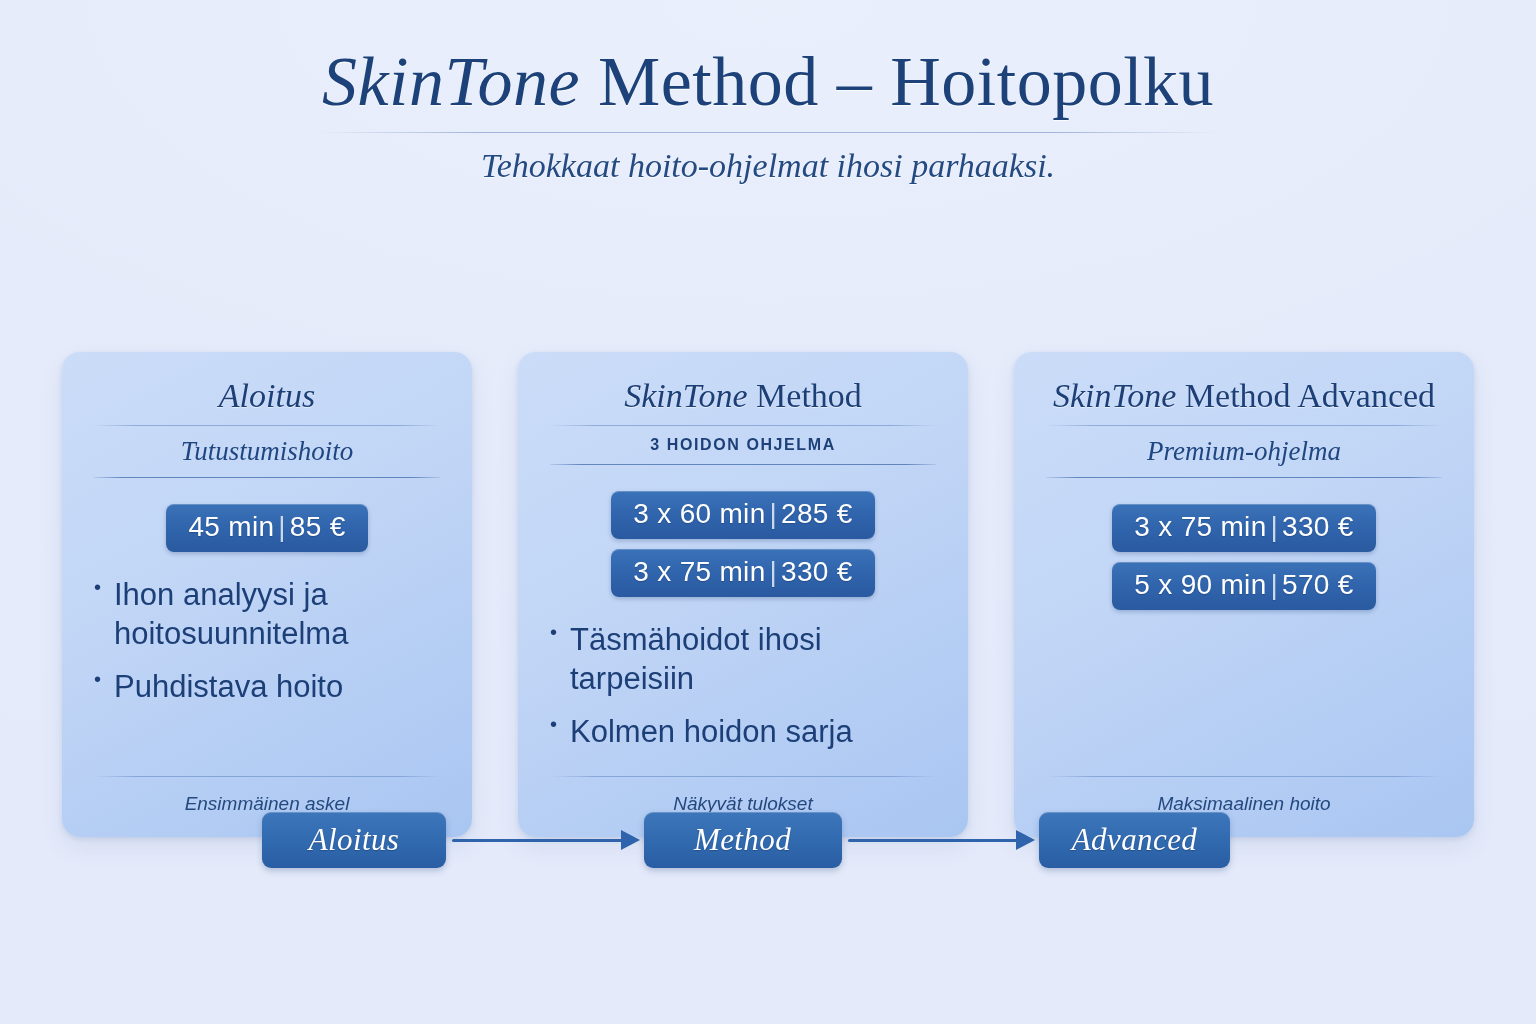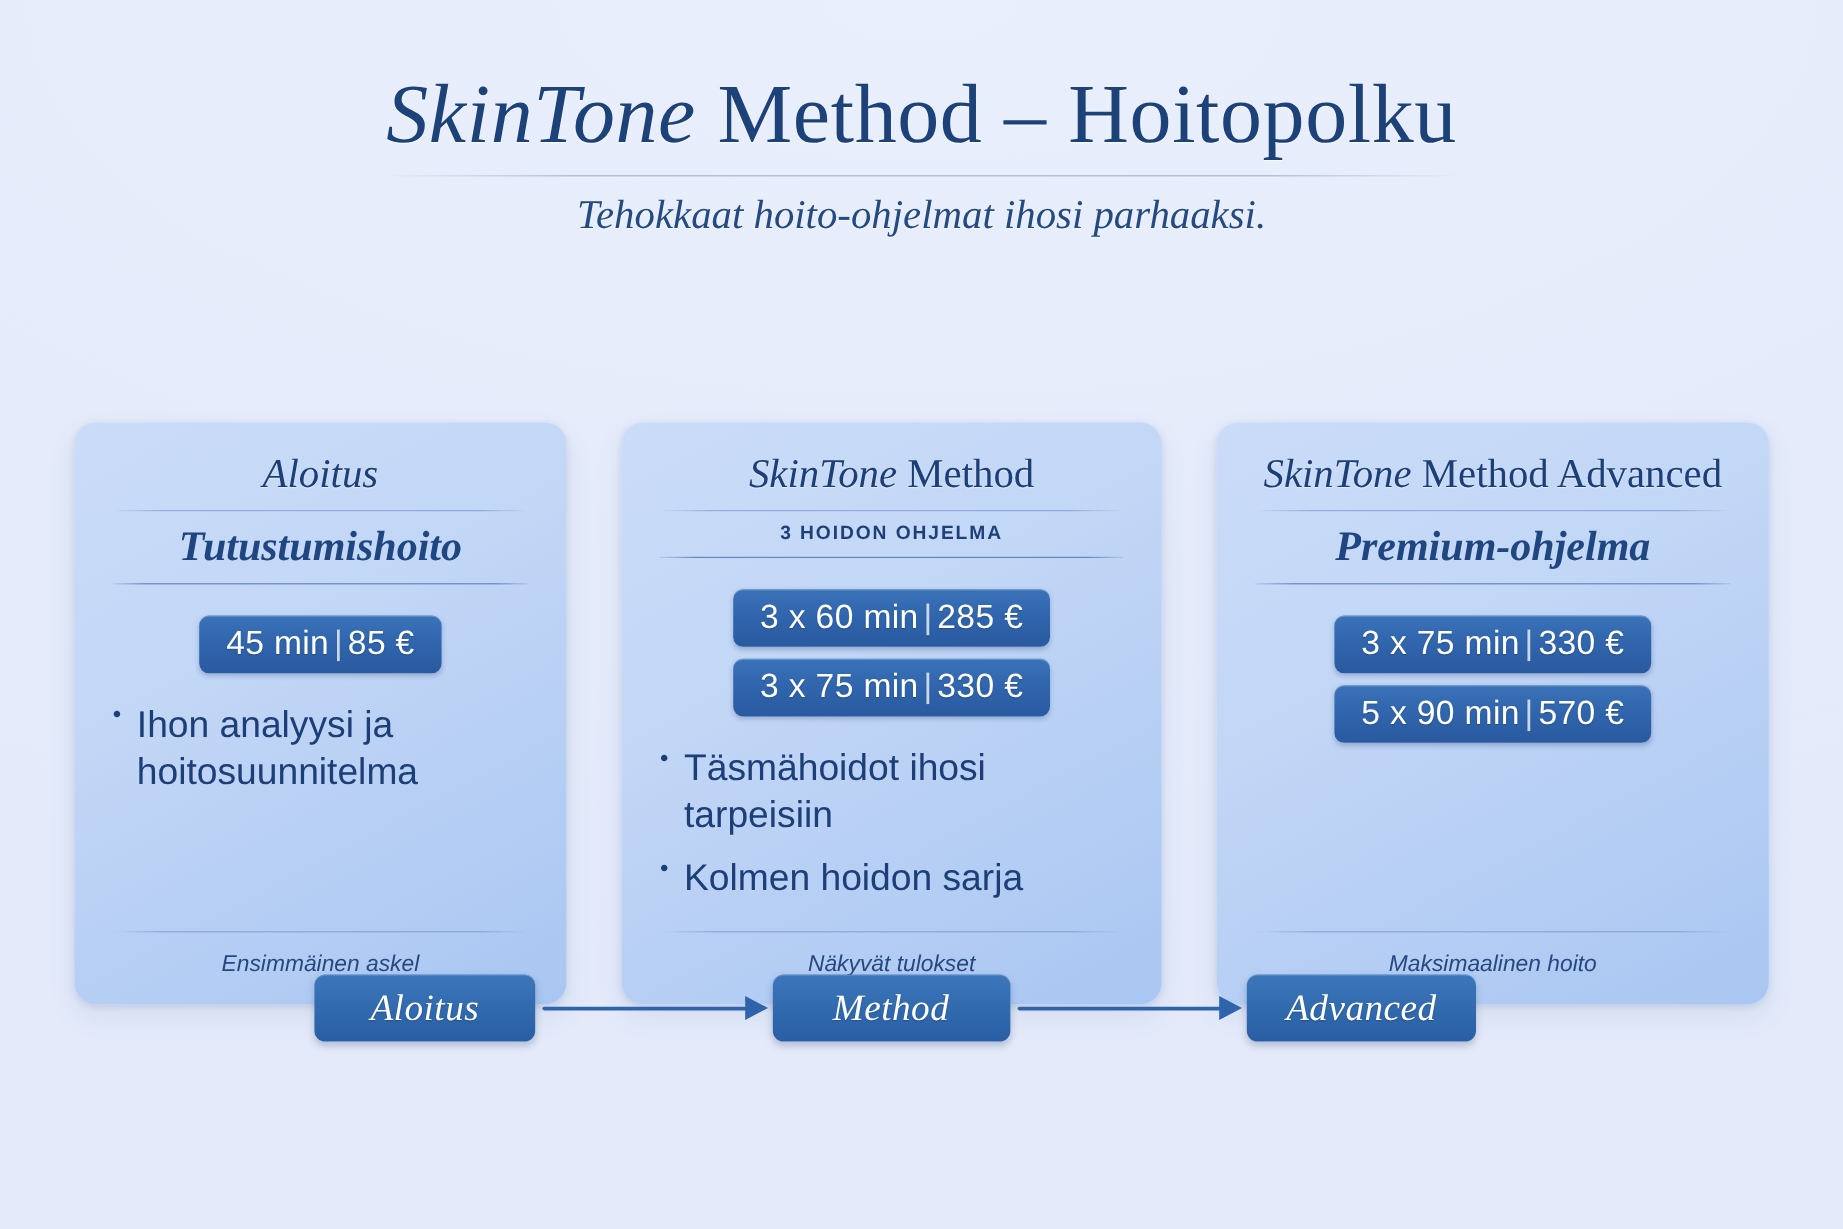--- a/index.html
+++ b/index.html
@@ -22,21 +22,21 @@
     height: 1024px;
     background:
       radial-gradient(120% 80% at 50% 0%, #eaeffc 0%, #e5ebfa 55%, #e4eafa 100%);
     box-sizing: border-box;
     overflow: hidden;
   }
 
   
   .header {
     position: absolute;
-    top: 58px;
+    top: 44px;
     left: 0;
     right: 0;
     text-align: center;
   }
   .main-title {
     font-family: "Liberation Serif", "DejaVu Serif", serif;
     font-size: 70px;
     line-height: 1.08;
     color: #1d4279;
     letter-spacing: 0.5px;
@@ -123,25 +123,25 @@
     background: linear-gradient(to right,
         rgba(70,110,175,0.15) 0%,
         rgba(70,110,175,0.78) 8%,
         rgba(70,110,175,0.78) 92%,
         rgba(70,110,175,0.15) 100%);
   }
 
   .card-subtitle {
     font-family: "Liberation Serif", "DejaVu Serif", serif;
     font-style: italic;
-    font-size: 35px;
+    font-size: 27px;
     text-align: center;
     color: #1f4680;
     margin: 10px 0 0 0;
-    font-weight: 700;
+    font-weight: 400;
   }
   .card-subtitle.caps {
     font-family: "Liberation Sans", sans-serif;
     font-style: normal;
     letter-spacing: 1.6px;
     font-size: 16px;
     font-weight: 700;
     color: #1c4077;
   }
 
@@ -281,20 +281,21 @@
     <div class="card card-start">
       <h2 class="card-title title-italic"><span class="brand"></span><span>Aloitus</span></h2>
       <div class="rule"></div>
       <div class="card-subtitle">Tutustumishoito</div>
       <div class="rule solid"></div>
       <div class="pills">
         <span class="pill"><span>45 min</span><span class="sep">|</span><span>85 €</span></span>
       </div>
       <ul class="bullets">
         <li>Ihon analyysi ja hoitosuunnitelma</li>
+        <li>Puhdistava hoito</li>
       </ul>
       <div class="card-foot-wrap">
         <div class="rule"></div>
         <div class="card-footer">Ensimmäinen askel</div>
       </div>
     </div>
 
     <div class="card card-mid">
       <h2 class="card-title"><span class="brand">SkinTone</span><span> Method</span></h2>
       <div class="rule"></div>

